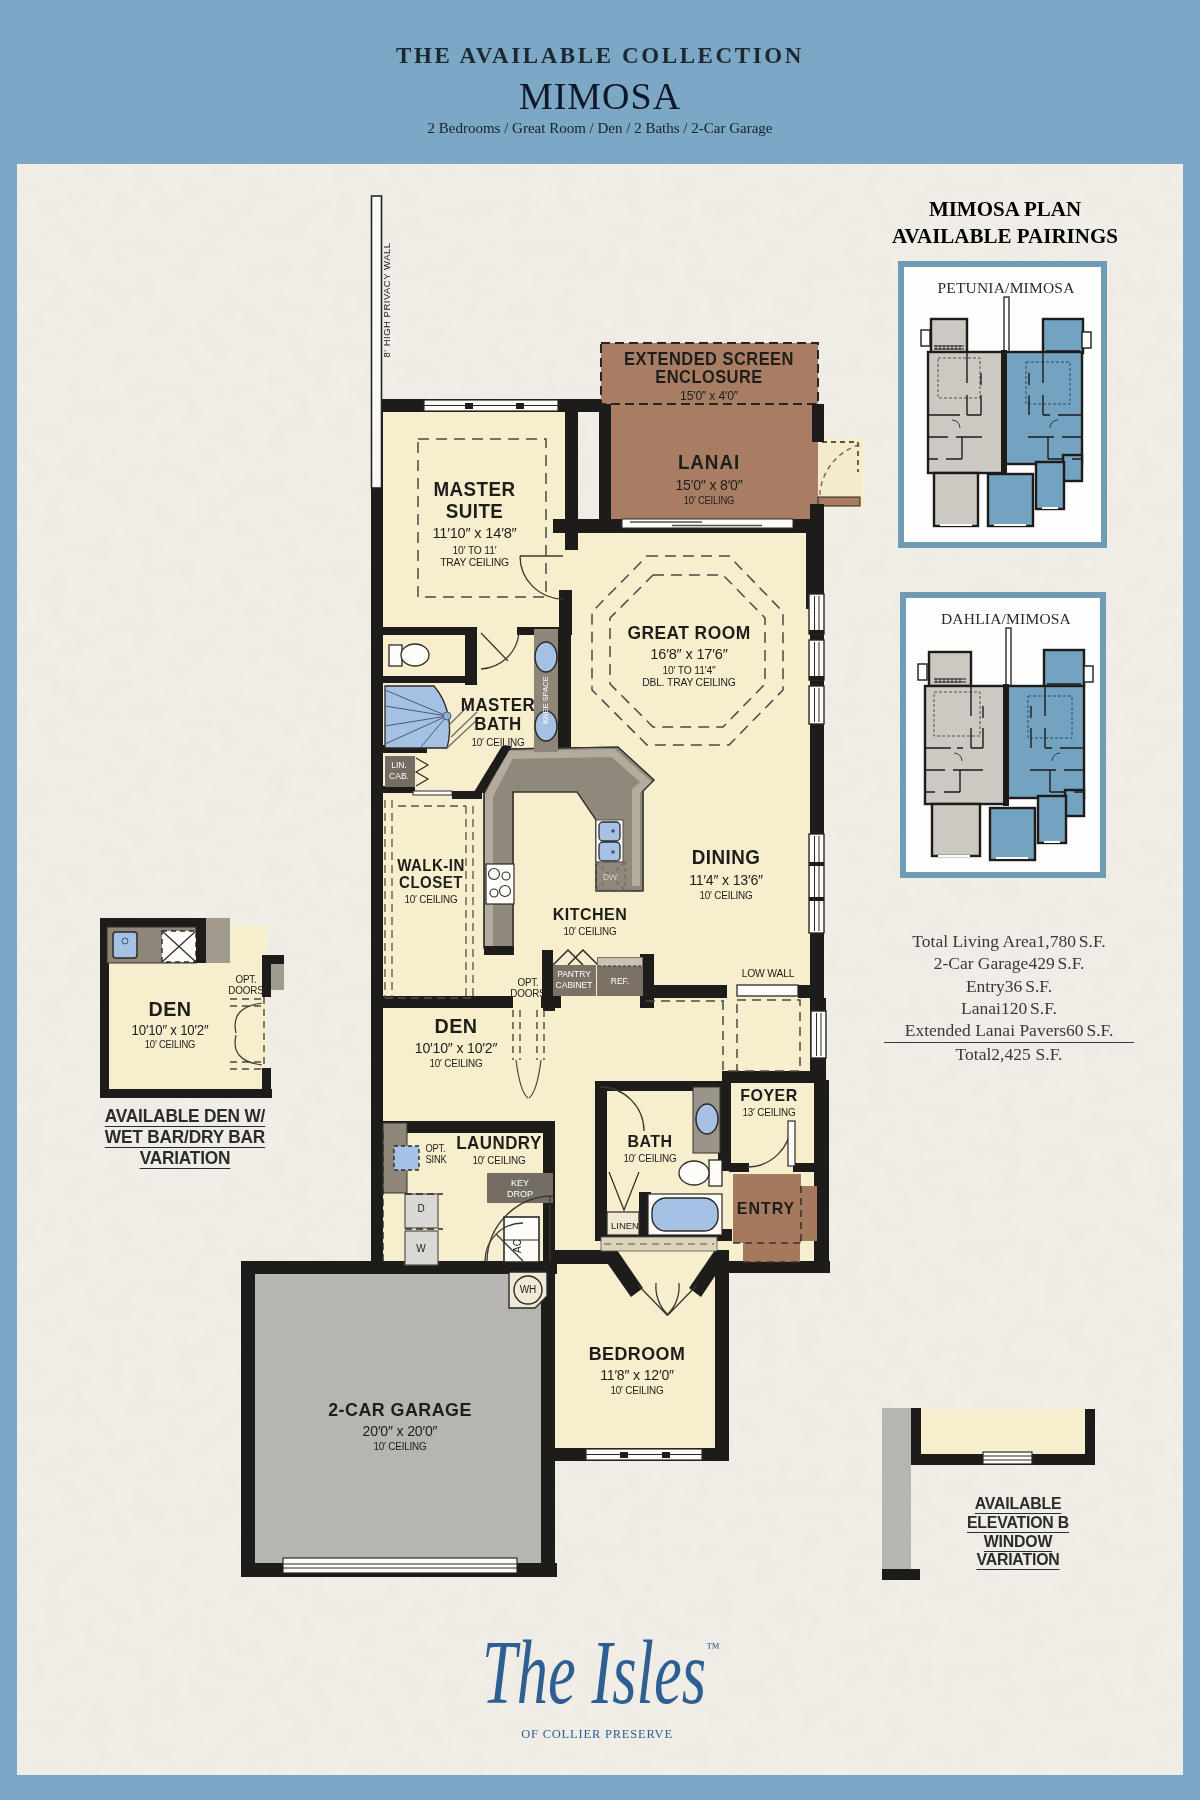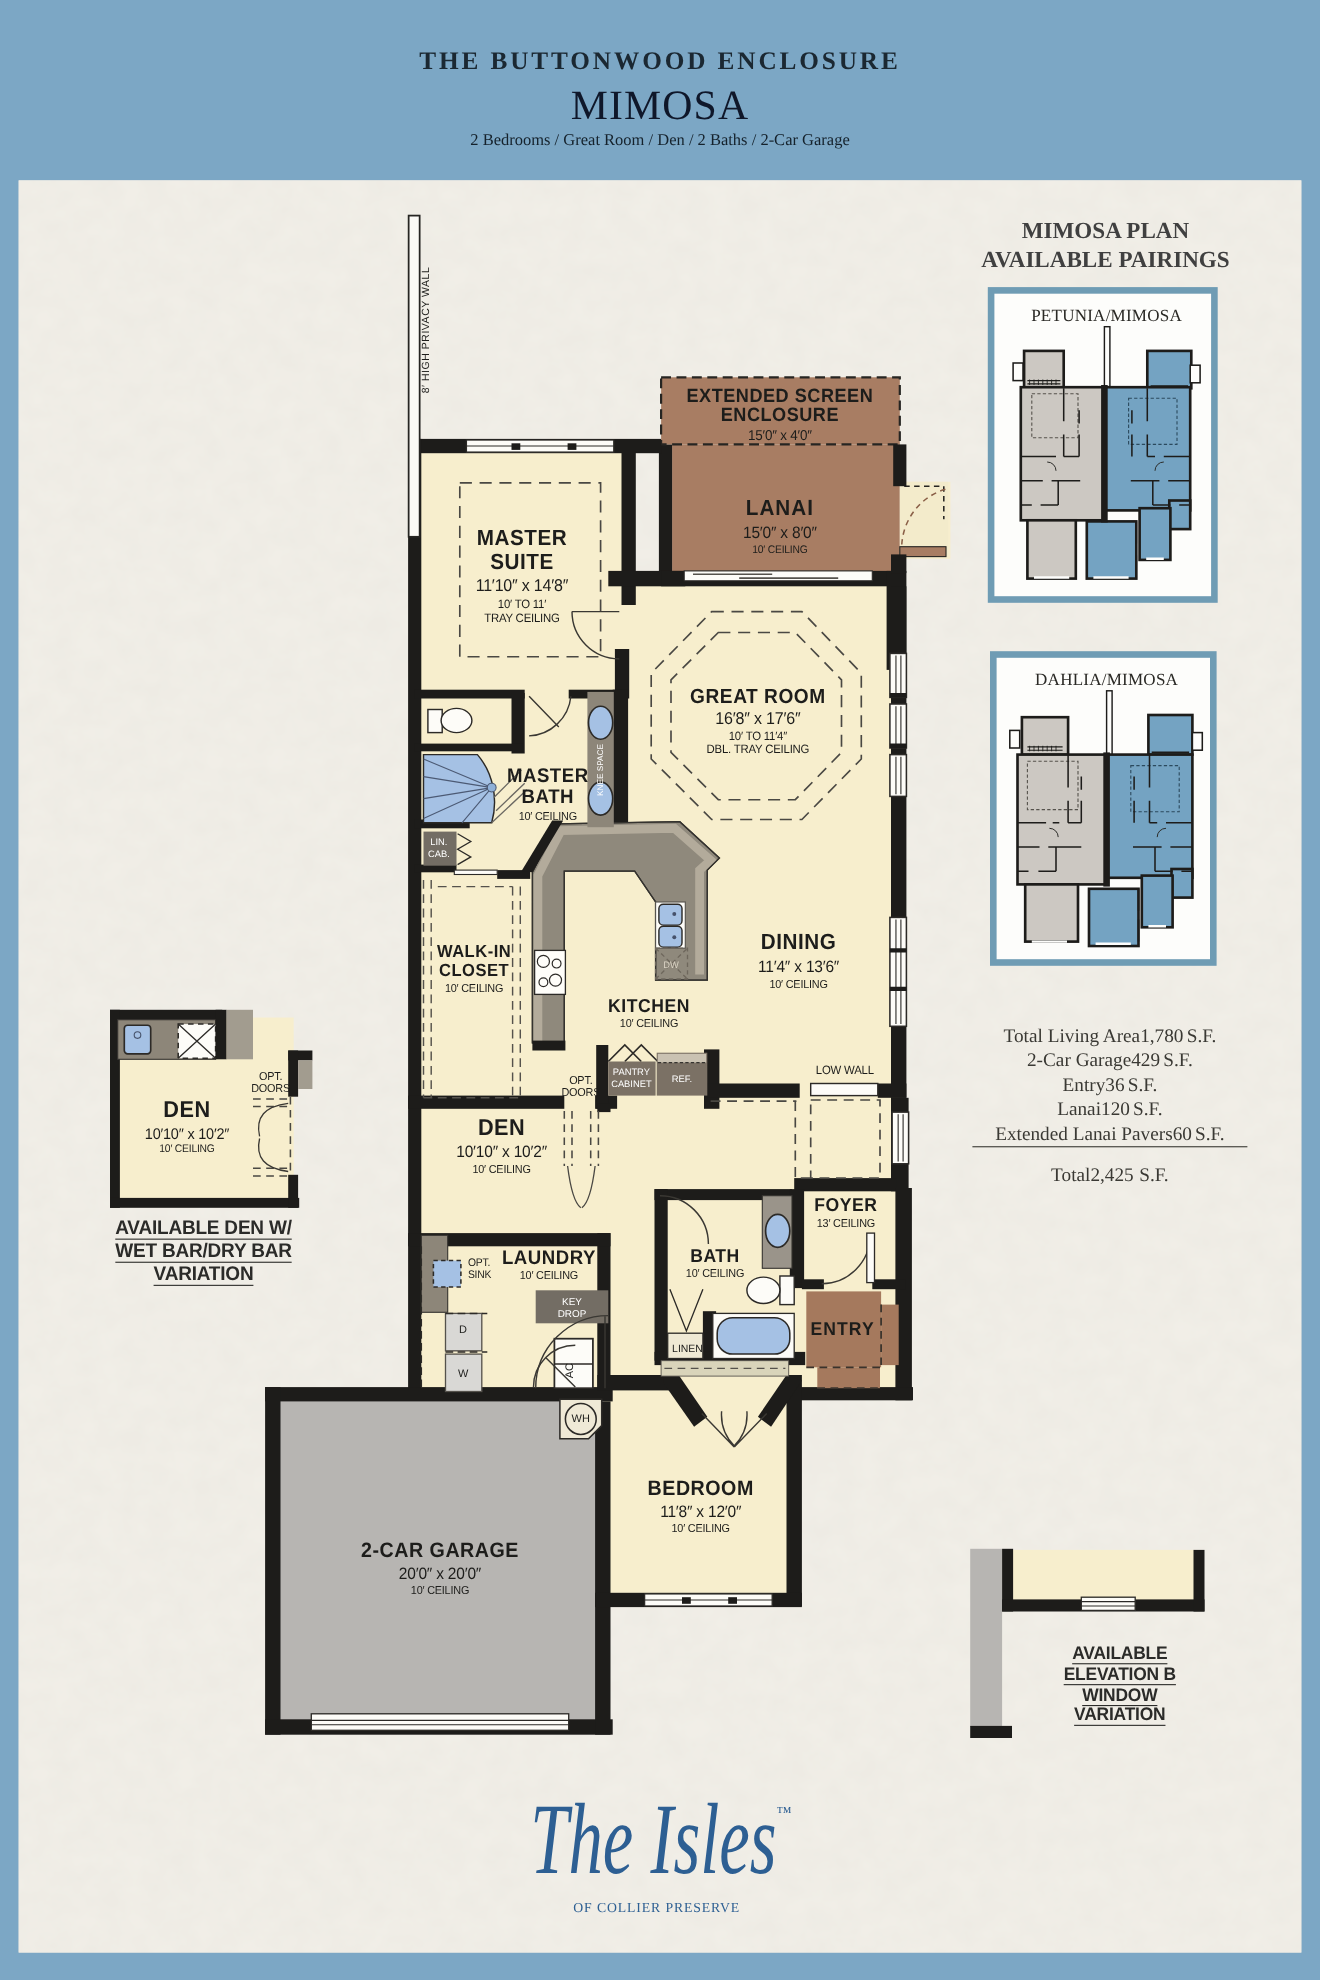--- a/index.html
+++ b/index.html
@@ -3,30 +3,30 @@
 <meta charset="utf-8">
 <style>
 html,body{margin:0;padding:0}
 body{width:1200px;height:1800px;background:#7ca7c5;font-family:"Liberation Sans",sans-serif;position:relative;overflow:hidden}
 .paper{position:absolute;left:17px;top:164px;width:1166px;height:1611px;background:#f2efe8}
 .hdr1{position:absolute;top:43px;left:0;width:1200px;text-align:center;font-family:"Liberation Serif",serif;font-size:23px;font-weight:bold;letter-spacing:2.6px;color:#1b2832}
 .hdr2{position:absolute;top:74px;left:0;width:1200px;text-align:center;font-family:"Liberation Serif",serif;font-size:38px;letter-spacing:1px;color:#0f172a}
 .hdr3{position:absolute;top:120px;left:0;width:1200px;text-align:center;font-family:"Liberation Serif",serif;font-size:15px;color:#15222c}
 .lbl{position:absolute;color:#1d1d1b;text-align:center;line-height:1.08;transform:scaleX(0.94);letter-spacing:-0.2px}
 .rm{font-weight:bold;letter-spacing:0.5px}
-.pairhd{position:absolute;left:880px;top:196px;width:250px;text-align:center;font-family:"Liberation Serif",serif;font-weight:bold;font-size:21px;color:#404040;line-height:1.3}
+.pairhd{position:absolute;left:880px;top:196px;width:250px;text-align:center;font-family:"Liberation Serif",serif;font-weight:bold;font-size:21px;color:#000000;line-height:1.3}
 .boxtitle{position:absolute;text-align:center;font-family:"Liberation Serif",serif;font-weight:normal;font-size:15.5px;color:#2b2a26;letter-spacing:0.2px}
 .tbl{position:absolute;left:884px;top:931px;width:250px;font-family:"Liberation Serif",serif;font-size:17.5px;color:#3a3934}
 .tbl .row{display:flex;justify-content:center;height:22.3px}
-.tbl .tot{border-top:1.6px solid #3a3934;padding-top:15px}
+.tbl .tot{border-top:1.6px solid #3a3934;padding-top:1px}
 .cap{position:absolute;text-align:center;font-weight:bold;color:#2b2b29;text-decoration:underline;text-underline-offset:3.5px;transform:scaleX(0.96);letter-spacing:-0.2px}
 </style>
 </head>
 <body>
-<div class="hdr1">THE BUTTONWOOD ENCLOSURE</div>
+<div class="hdr1">THE AVAILABLE COLLECTION</div>
 <div class="hdr2">MIMOSA</div>
 <div class="hdr3">2 Bedrooms / Great Room / Den / 2 Baths / 2-Car Garage</div>
 <div class="paper"></div>
 <svg id="art" width="1200" height="1800" viewBox="0 0 1200 1800" style="position:absolute;left:0;top:0">
 <defs>
 <filter id="paperTex" x="0" y="0" width="100%" height="100%">
 <feTurbulence type="fractalNoise" baseFrequency="0.045 0.05" numOctaves="3" seed="11" result="n"></feTurbulence>
 <feColorMatrix in="n" type="matrix" values="0 0 0 0 0.62  0 0 0 0 0.60  0 0 0 0 0.55  0 0 0 0.15 0"></feColorMatrix>
 <feComposite operator="over" in2="SourceGraphic"></feComposite>
 </filter>

